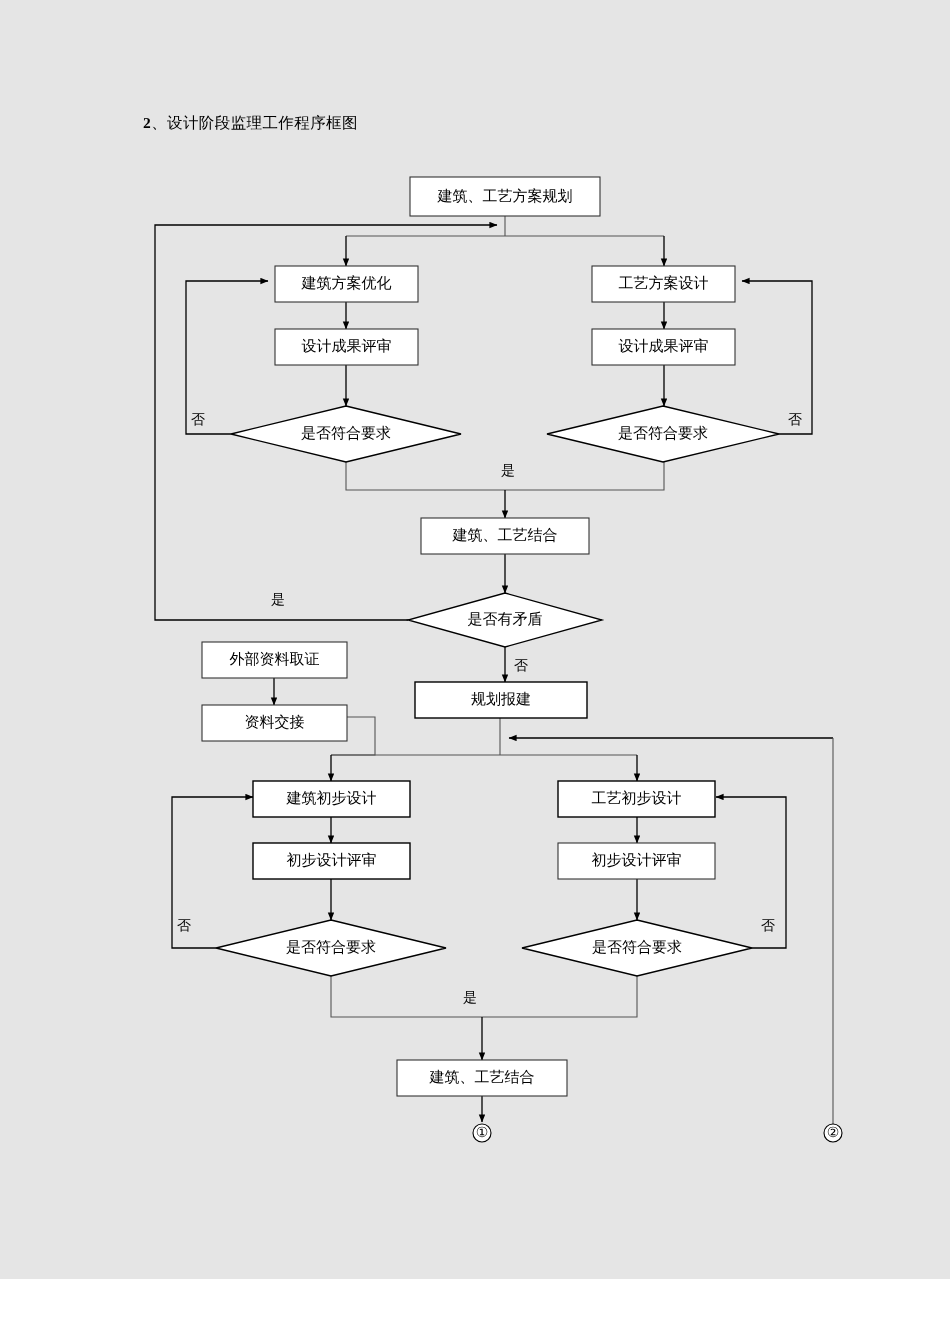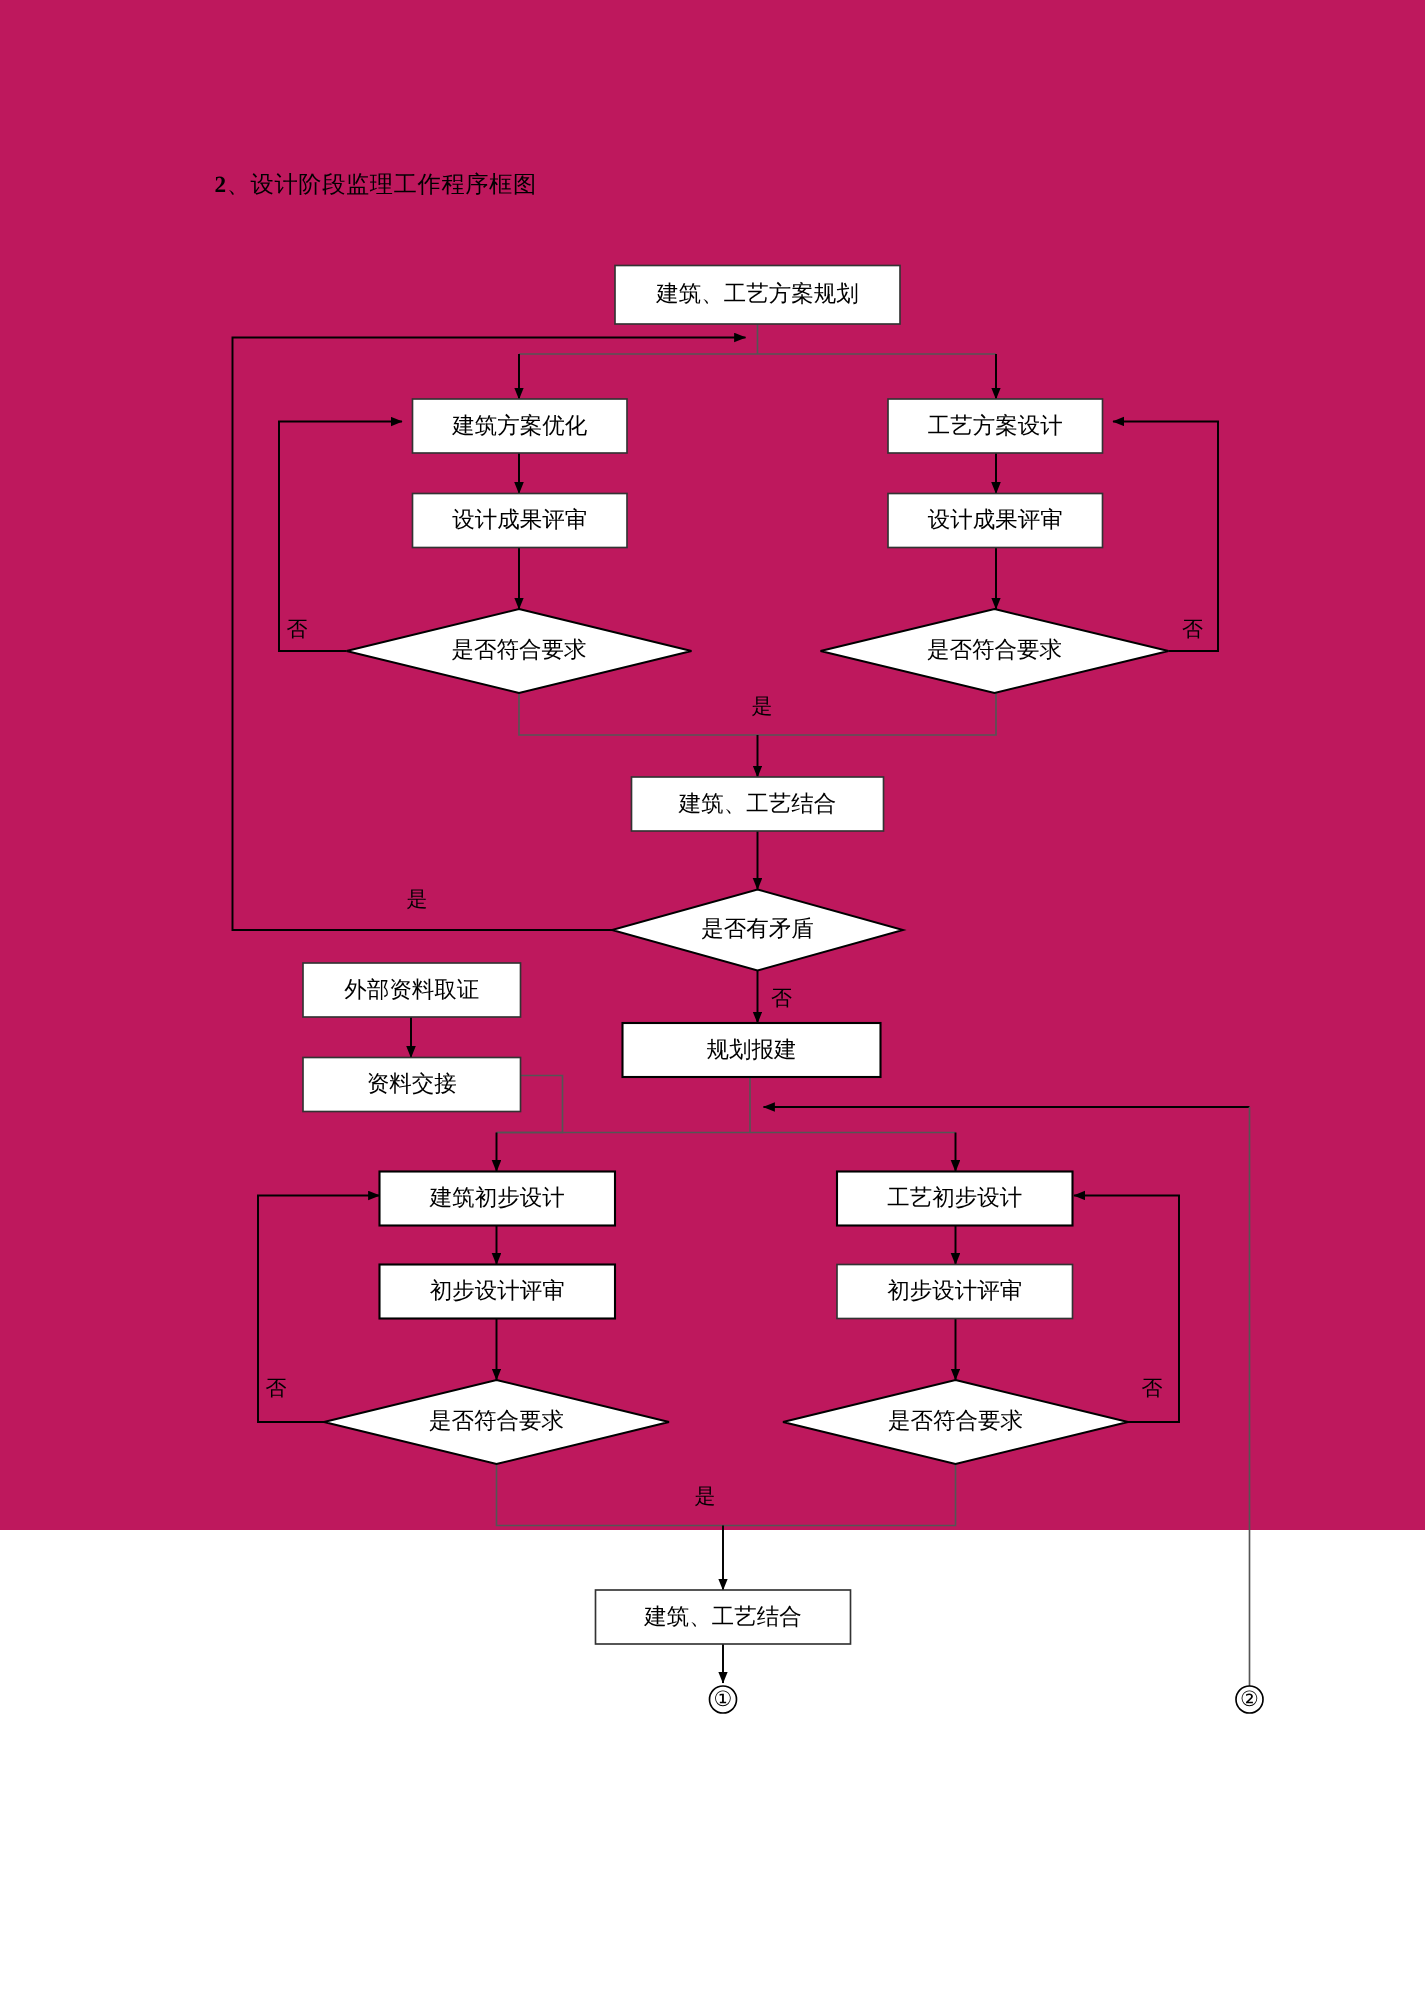--- a/index.html
+++ b/index.html
@@ -11,22 +11,22 @@
     width: 950px;
     height: 1344px;
     font-family: "Liberation Serif", "DejaVu Serif", serif;
     color: #000000;
     position: relative;
     overflow: hidden;
   }
   #page {
     position: relative;
     width: 950px;
-    height: 1020px;
-    background: #be185d;
+    height: 1279px;
+    background: #e5e5e5;
     text-align: center;
   }
   #heading {
     position: absolute;
     left: 143px;
     top: 113px;
     font-size: 15.5px;
     font-family: "Liberation Serif", "DejaVu Serif", serif;
     letter-spacing: 0.4px;
     white-space: nowrap;

